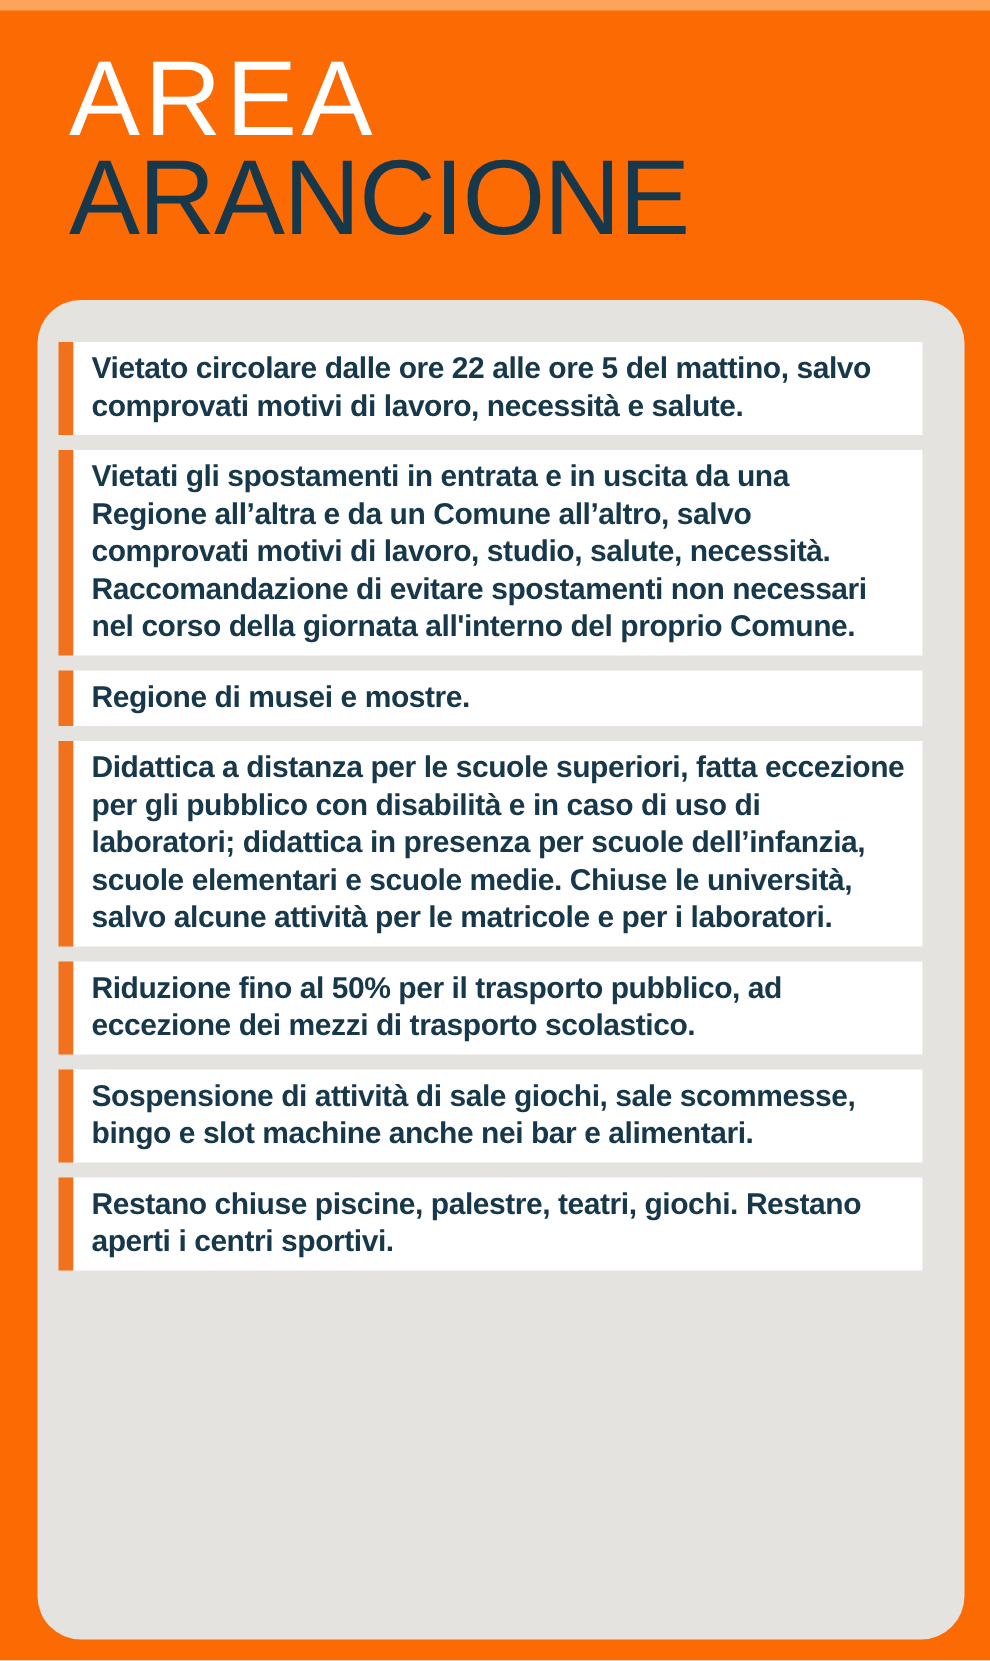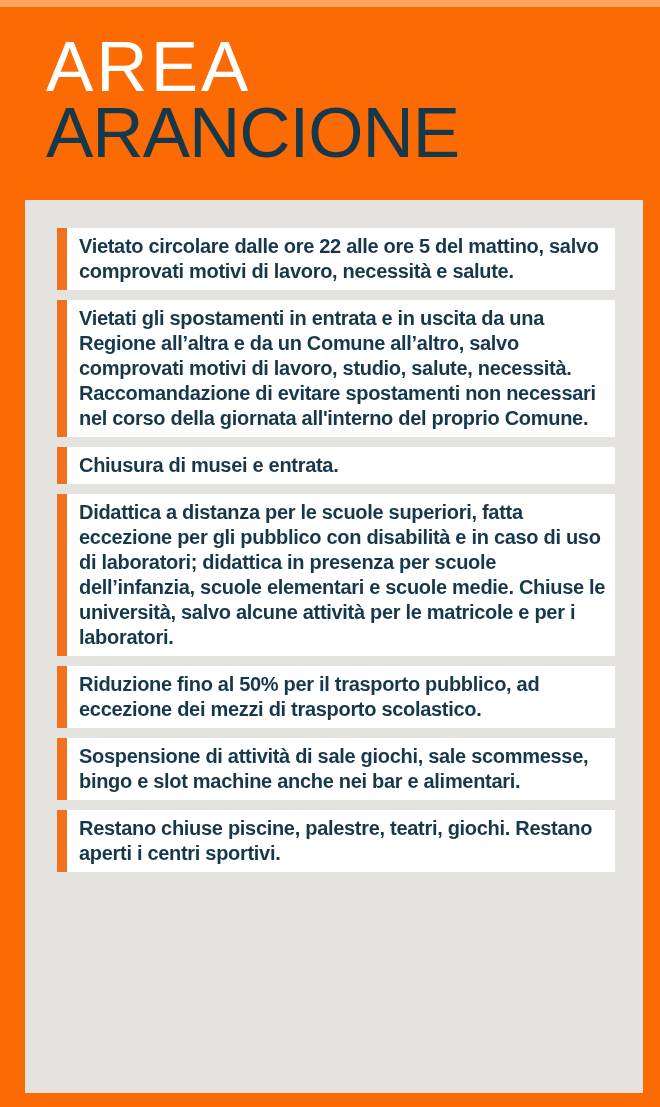--- a/index.html
+++ b/index.html
@@ -50,25 +50,26 @@
     color: var(--text-navy);
     font-size: 71px;
     font-weight: 400;
     line-height: 66px;
     letter-spacing: -1px;
   }
   .panel {
     flex: 1;
     margin: 0 17px 14px 25px;
     background: var(--panel-gray);
-    padding: 28px 28px 10px 32px;
+    padding: 28px 28px 10px 14px;
     display: flex;
     flex-direction: column;
     gap: 10px;
     overflow: hidden;
+    border-radius: 29px;
   }
   .restriction-item {
     display: flex;
     align-items: stretch;
     flex: none;
   }
   .accent-bar {
     width: 10px;
     flex: none;
     background: var(--accent-bar-orange);
@@ -104,21 +105,21 @@
 
   <div class="restriction-item">
     <span class="accent-bar"></span>
     <p class="restriction-text">Vietati gli spostamenti in entrata e in uscita da una Regione all’altra e da un Comune all’altro, salvo comprovati motivi di lavoro, studio, salute, necessità. Raccomandazione di evitare spostamenti non necessari nel corso della giornata all'interno del proprio Comune.</p>
   </div>
 
 
 
   <div class="restriction-item">
     <span class="accent-bar"></span>
-    <p class="restriction-text">Chiusura di musei e entrata.</p>
+    <p class="restriction-text">Regione di musei e mostre.</p>
   </div>
 
   <div class="restriction-item">
     <span class="accent-bar"></span>
     <p class="restriction-text">Didattica a distanza per le scuole superiori, fatta eccezione per gli pubblico con disabilità e in caso di uso di laboratori; didattica in presenza per scuole dell’infanzia, scuole elementari e scuole medie. Chiuse le università, salvo alcune attività per le matricole e per i laboratori.</p>
   </div>
 
   <div class="restriction-item">
     <span class="accent-bar"></span>
     <p class="restriction-text">Riduzione fino al 50% per il trasporto pubblico, ad eccezione dei mezzi di trasporto scolastico.</p>

